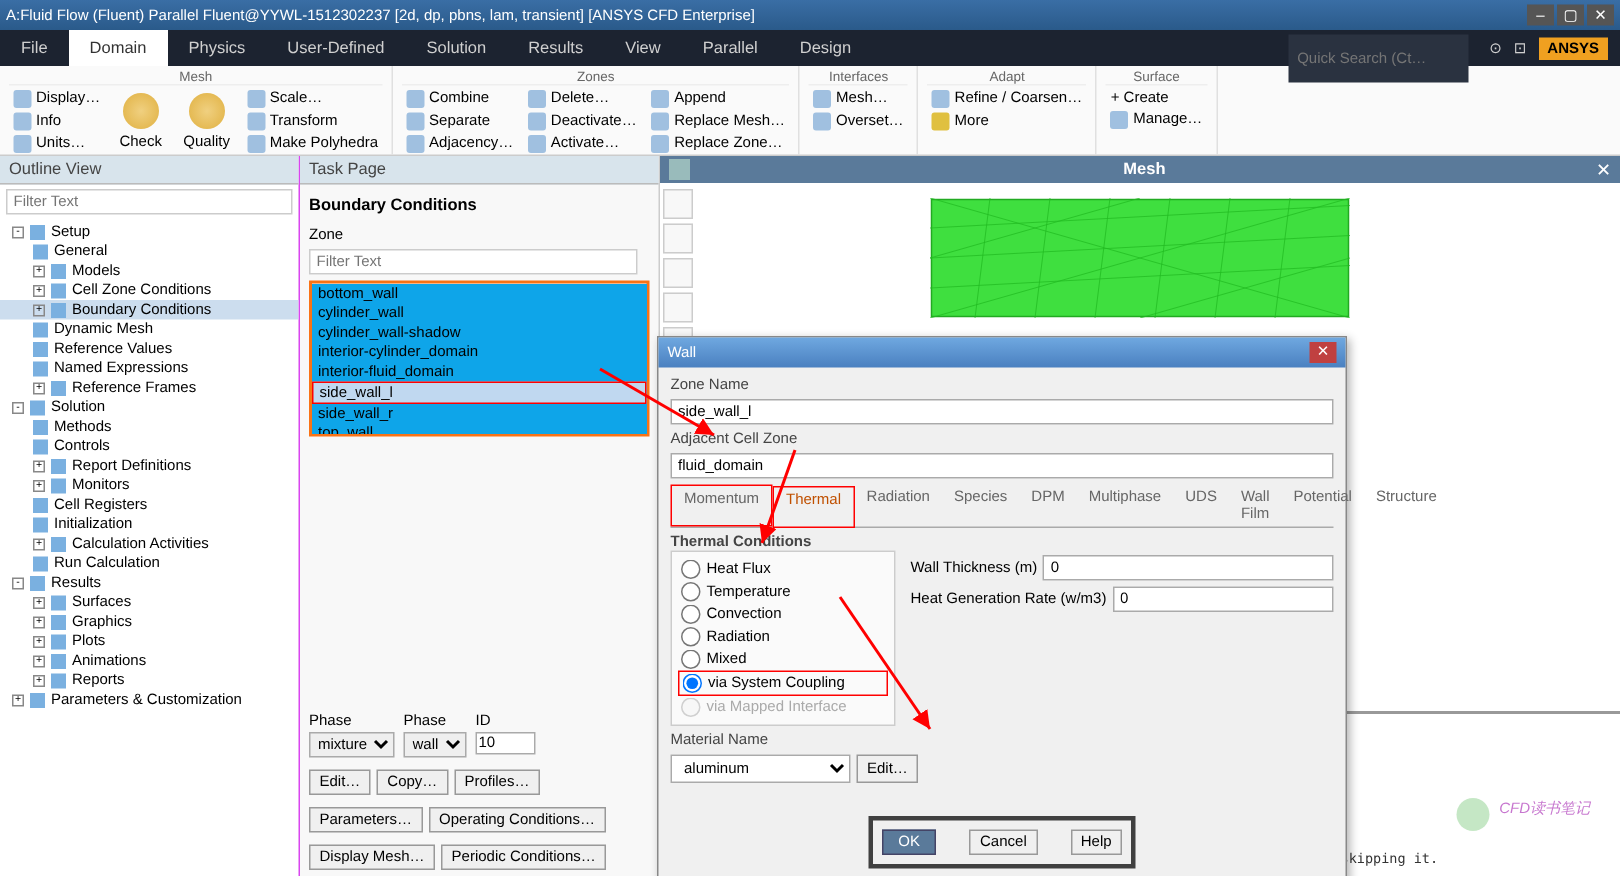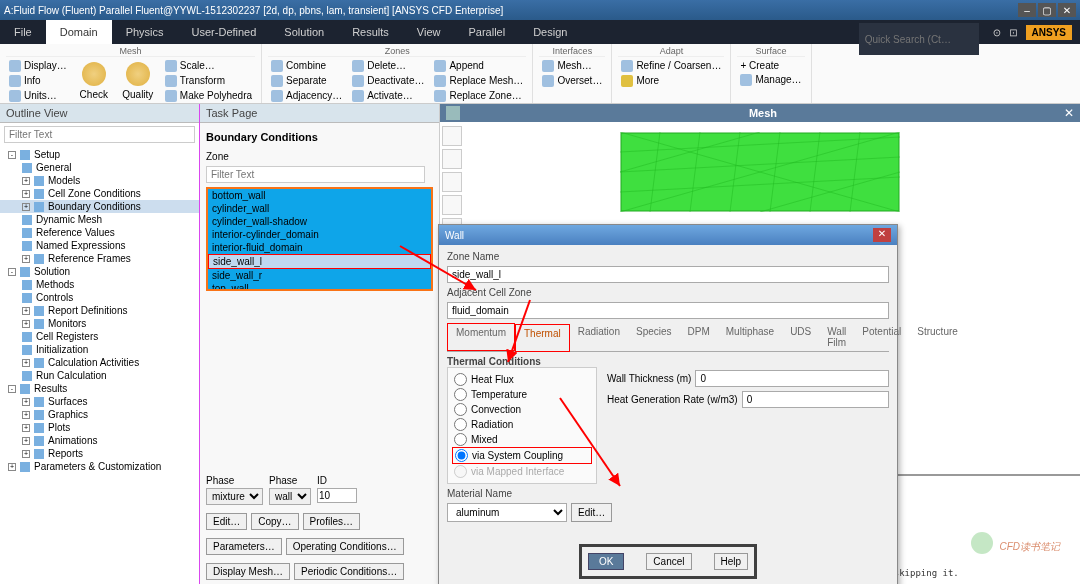--- a/index.html
+++ b/index.html
@@ -64,21 +64,21 @@
 .dialog .tabs .dt.active{border:1px solid #aaa;border-bottom:1px solid #f0f0f0;background:#f0f0f0;position:relative;top:1px;color:#c05000}
 .dialog .tabs .dt.hl{border:1px solid red}
 .dialog .thermal{border:1px solid #ccc;padding:4px;background:#fafafa}
 .dialog .radio{display:flex;align-items:center;gap:4px;font-size:10px;padding:1px 2px}
 .dialog .radio.hl{border:1px solid red}
 .dialog .radio input{margin:0}
 .dialog .rightcol{display:flex;gap:4px;align-items:center;font-size:10px}
 .dialog .actions{display:flex;justify-content:center;gap:22px;padding:6px;border:3px solid #404040;width:fit-content;margin:18px auto 4px}
 .dialog .actions .ok{background:#5a7a9a;color:#fff;border:1px solid #446;padding:2px 10px}
 .arrow{position:absolute;pointer-events:none}
-.watermark{position:absolute;right:20px;bottom:30px;opacity:.6;display:flex;align-items:flex-end;gap:6px;font-size:13px;color:#c2410c;font-style:italic}
+.watermark{position:absolute;right:20px;bottom:30px;opacity:.6;display:flex;align-items:flex-start;gap:6px;font-size:13px;color:#a21caf;font-style:italic}
 .watermark .w{width:22px;height:22px;background:#9fd89f;border-radius:50%}
 .phase-row{display:flex;gap:6px;margin-top:auto;font-size:10px}
 .phase-row .pc{display:flex;flex-direction:column;gap:2px}
 .phase-row select,.phase-row input{border:1px solid #aaa;font-size:10px;padding:1px}
 </style>
 </head>
 <body>
 
 <div class="titlebar">
   <span class="title">A:Fluid Flow (Fluent) Parallel Fluent@YYWL-1512302237 [2d, dp, pbns, lam, transient] [ANSYS CFD Enterprise]</span>

